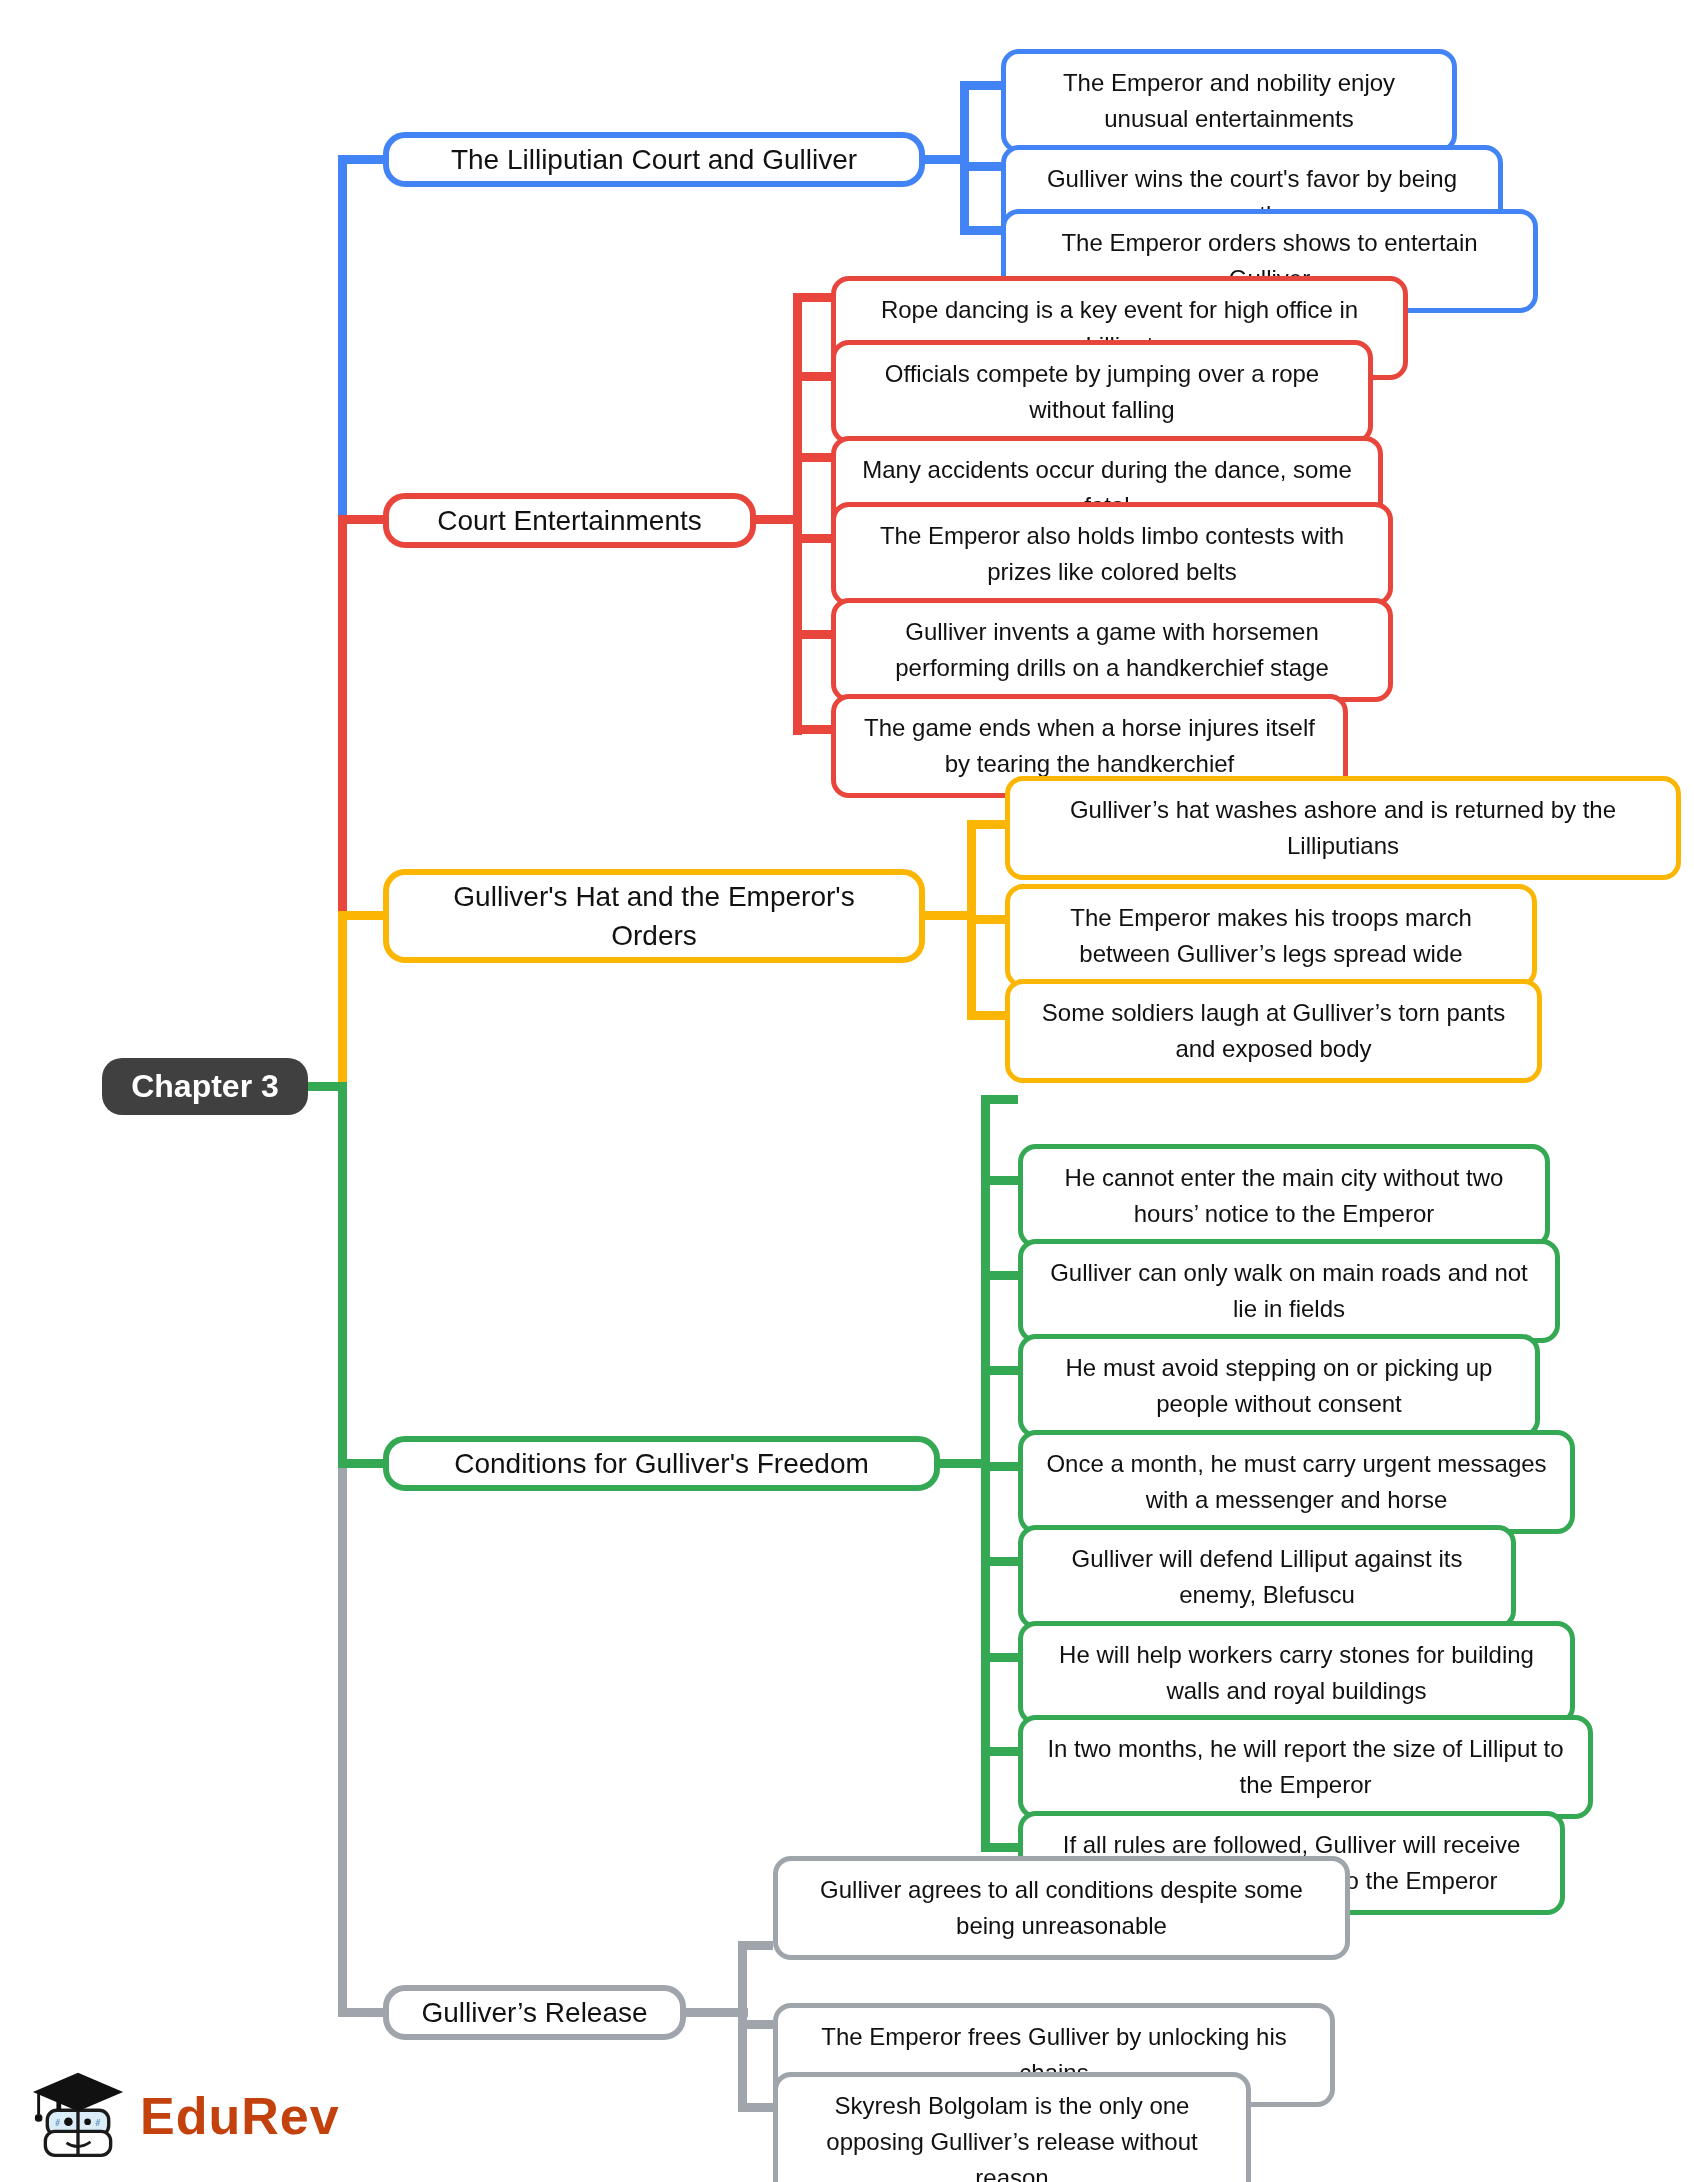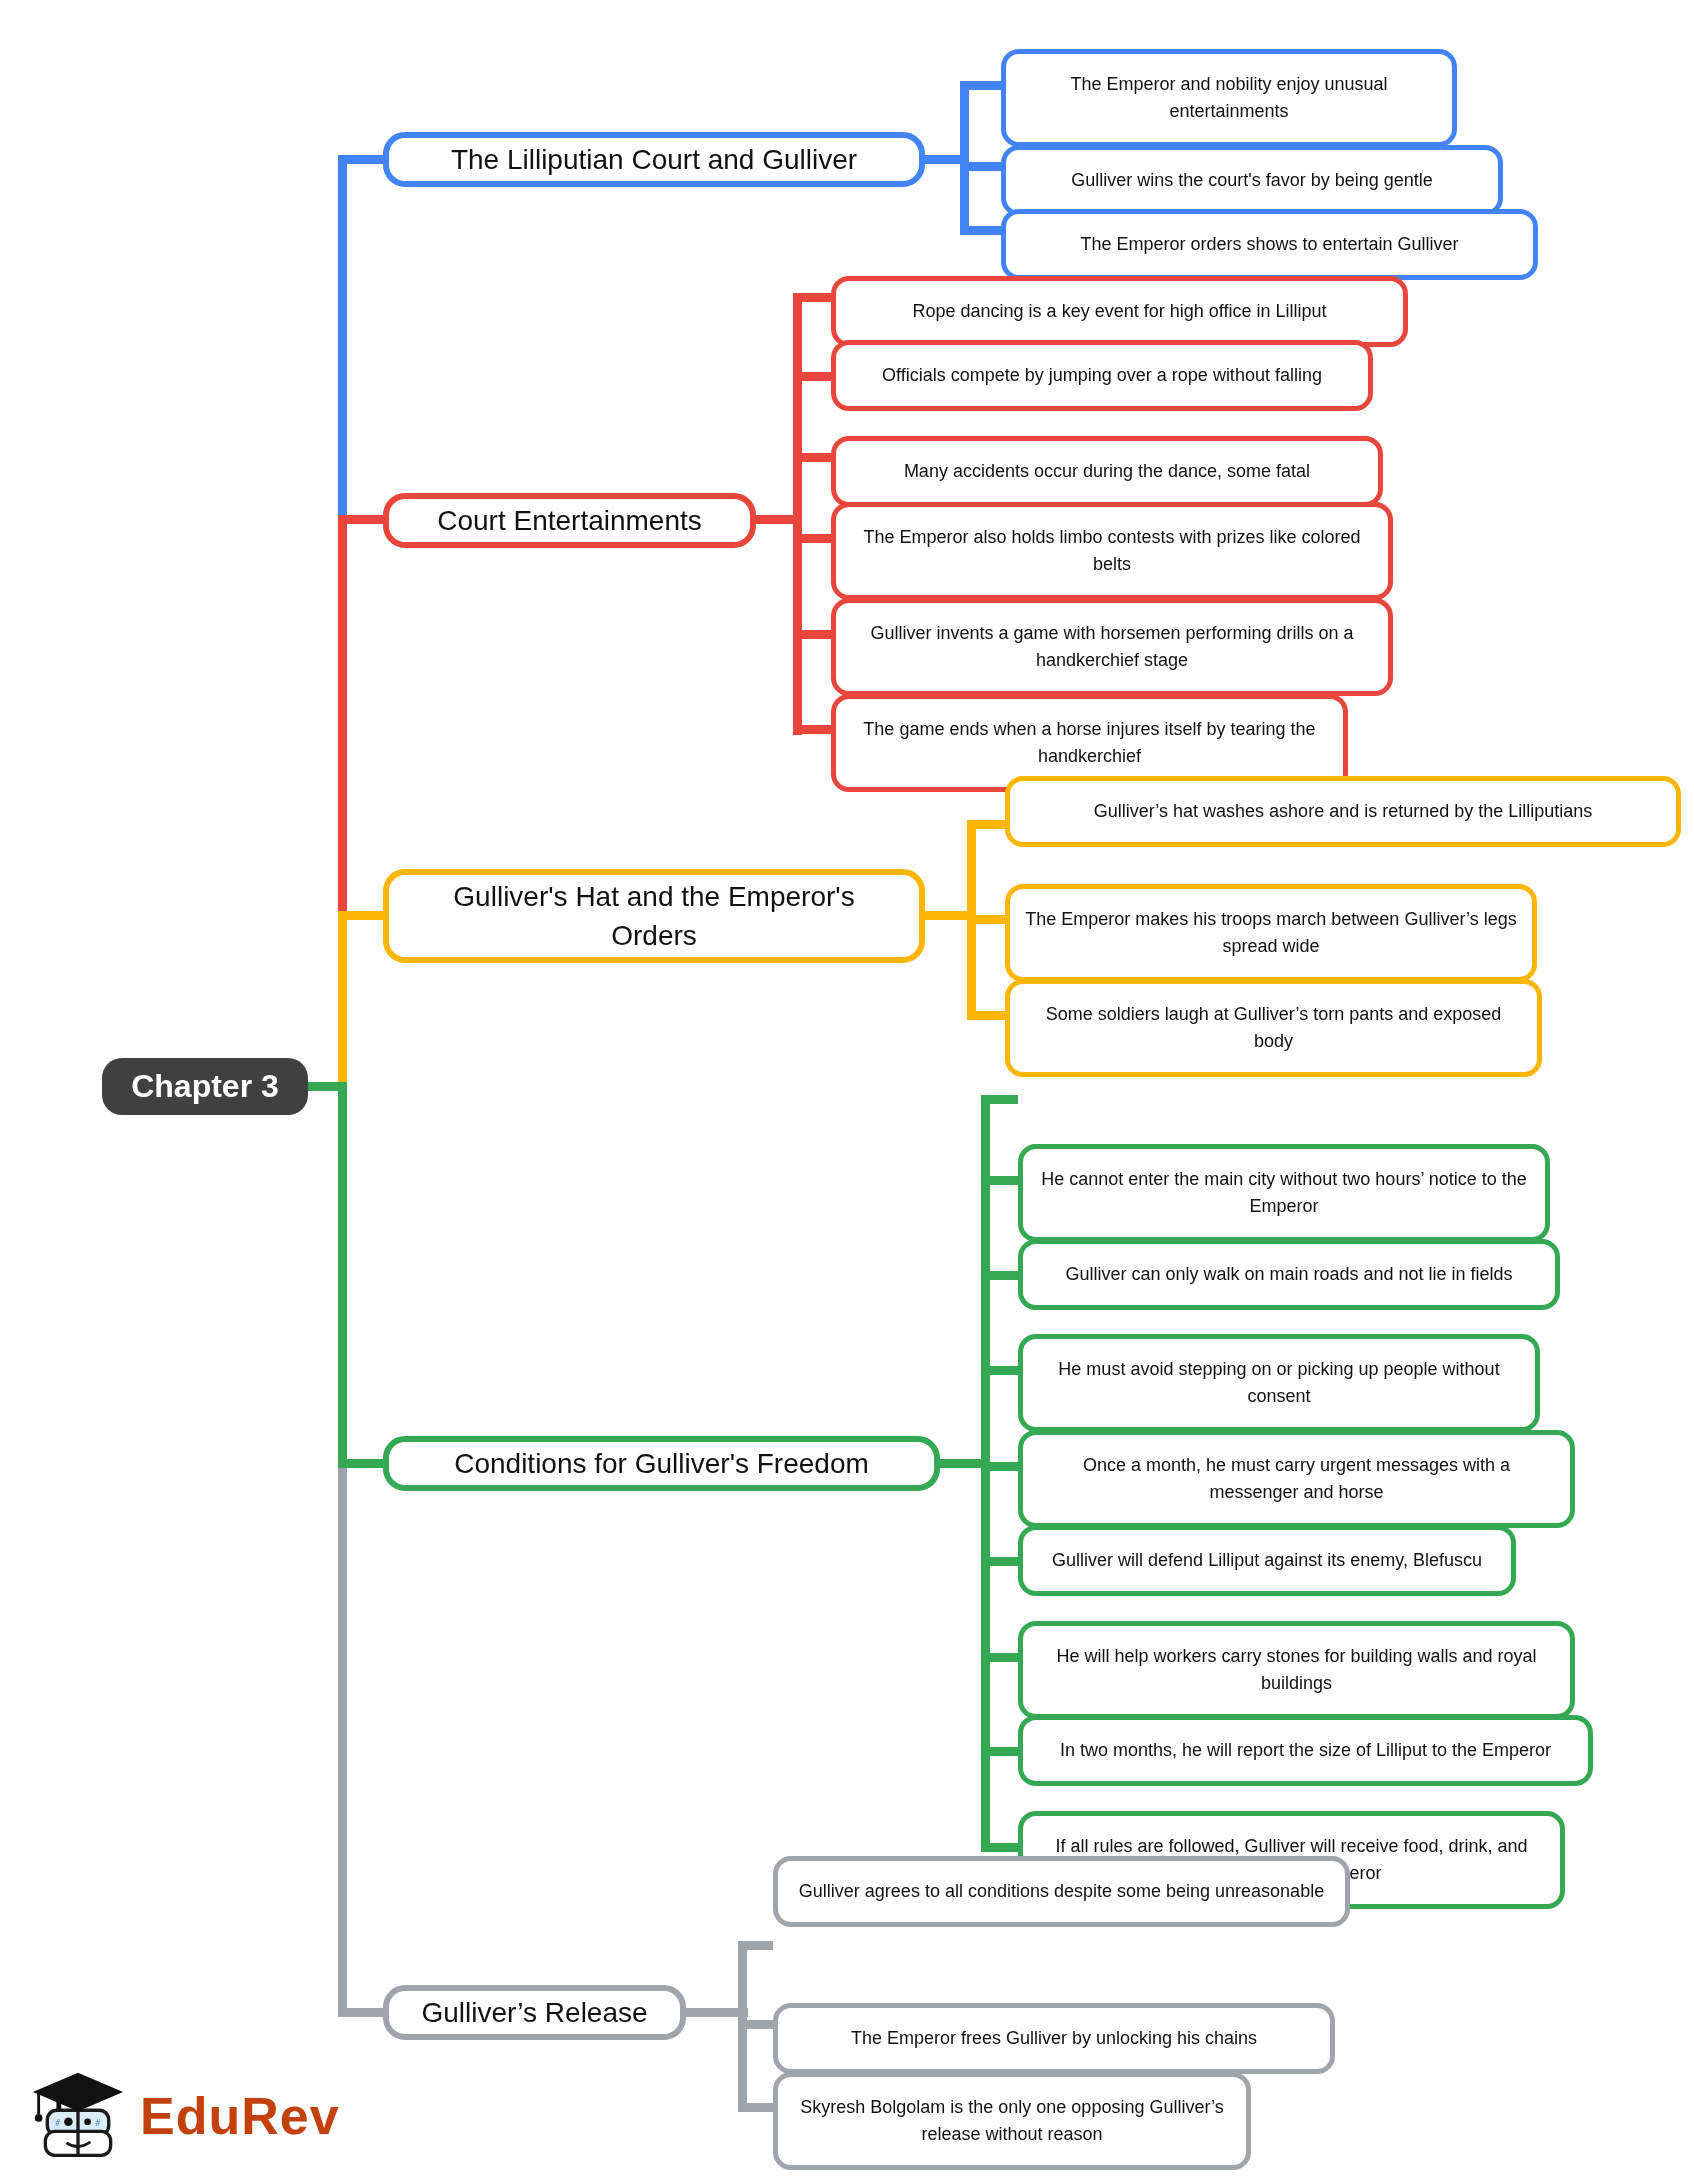--- a/index.html
+++ b/index.html
@@ -14,23 +14,23 @@
   .ln{position:absolute;background:#999;}
   
   .node{
     position:absolute;
     box-sizing:border-box;
     background:#ffffff;
     border:5px solid #999;
     border-radius:18px;
     display:flex;align-items:center;justify-content:center;
     text-align:center;
-    font-size:18px;line-height:1.5;
+    font-size:24px;line-height:1.5;
     color:#111;
-    padding:17px 14px;
+    padding:11px 14px;
     min-height:44px;
     z-index:2;
   }
   .parent{
     font-size:28px;line-height:1.4;
     border-width:6px;border-radius:22px;
     min-height:55px;
     padding:2px 18px;
   }
   .chapter{

